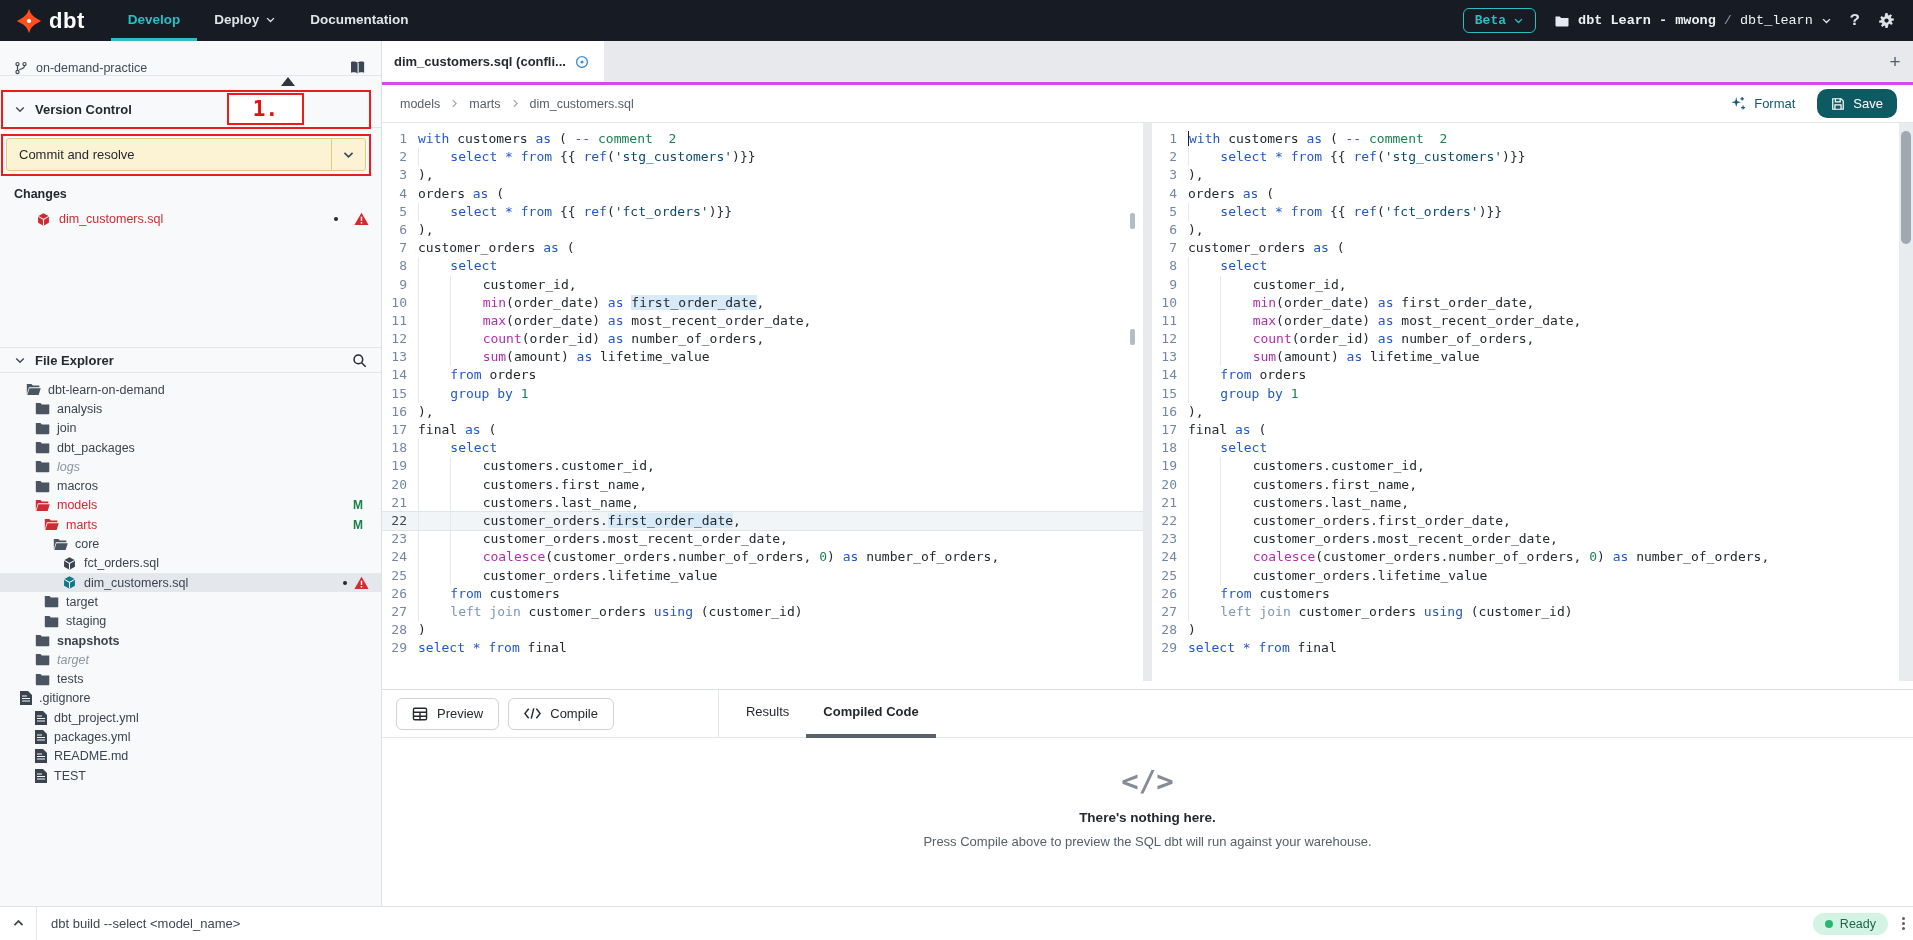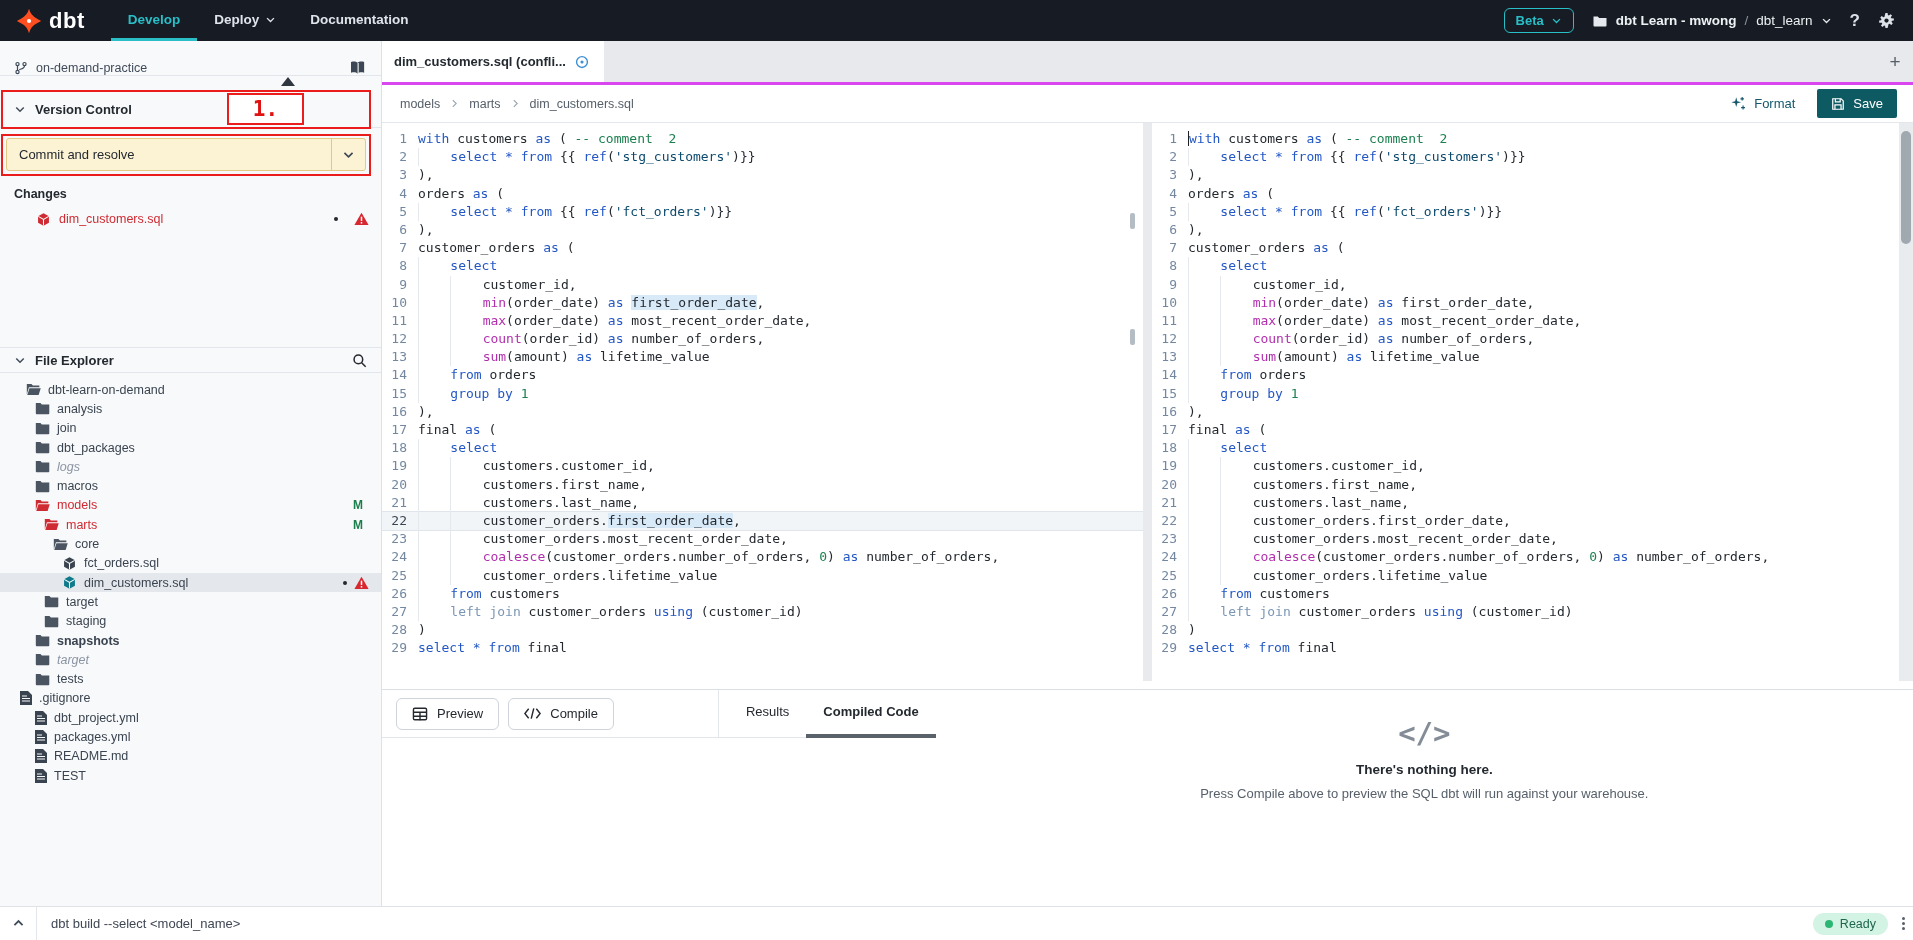--- a/index.html
+++ b/index.html
@@ -8,21 +8,21 @@
          font-family:"Liberation Sans", sans-serif; color:#24292f; }
 
   
   .navbar { height:41px; background:#161b24; display:flex; align-items:stretch; }
   .logo-wrap { display:flex; align-items:center; padding:0 26px 0 16px; }
   .logo-text { color:#fff; font-size:22px; font-weight:bold; margin-left:7px; letter-spacing:.5px; }
   .nav-links { display:flex; align-items:stretch; }
   .nav-link { display:flex; align-items:center; gap:6px; padding:0 17px; font-size:13.5px;
               color:#dfe4ea; font-weight:bold; cursor:pointer; border-bottom:3px solid transparent; }
   .nav-link.active { color:#2abec6; border-bottom-color:#2abec6; }
-  .nav-right { margin-left:auto; display:flex; align-items:center; gap:18px; padding-right:18px; }
+  .nav-right { margin-left:auto; display:flex; align-items:center; gap:18px; padding-right:18px;font-family:Liberation Mono, monospace; }
   .beta-btn { display:flex; align-items:center; gap:7px; border:1.5px solid #2abec6; color:#2abec6;
               border-radius:6px; padding:4px 11px; font-size:13px; font-weight:bold; }
   .acct { display:flex; align-items:center; gap:8px; color:#eef1f4; font-size:13.5px; }
   .acct .proj { font-weight:bold; }
   .acct .sep { color:#8b949e; }
   .nav-icon { color:#dde2e8; display:flex; align-items:center; }
   .help-glyph { font-weight:bold; font-size:17px; color:#dde2e8; }
 
   
   .main { display:flex; height:865px; }
@@ -76,21 +76,21 @@
          font-size:13px; font-weight:bold; color:#24292f; }
   .tabbar .spacer { flex:1; }
   .tab-plus { width:36px; display:flex; align-items:center; justify-content:center; color:#57606a;
               font-size:19px; }
   .toolbar { height:38px; background:#fff; border-bottom:1px solid #e3e7eb; display:flex; align-items:center;
              padding:0 16px 0 18px; }
   .crumbs { display:flex; align-items:center; gap:10px; font-size:12.5px; color:#57606a; }
   .crumb-sep { color:#9aa3ad; display:flex; align-items:center; }
   .toolbar .spacer { flex:1; }
   .format-btn { display:flex; align-items:center; gap:8px; color:#15586b; font-size:13px; margin-right:22px; cursor:pointer; }
-  .save-btn { background:#0e5a63; color:#fff; border:none; border-radius:2px; height:29px; padding:0 14px;
+  .save-btn { background:#0e5a63; color:#fff; border:none; border-radius:10px; height:29px; padding:0 14px;
               font-size:13px; display:flex; align-items:center; gap:8px; cursor:pointer; font-family:inherit; }
 
   
   .editors { flex:1; display:flex; min-height:0; position:relative; background:#fff; }
   .pane { flex:1; overflow:hidden; position:relative; padding-top:7px; background:#fff; }
   .pane-right { border-left:9px solid #e8eaed; }
   .line { display:flex; height:18.2px; line-height:18.2px;
           font-family:"DejaVu Sans Mono", monospace; font-size:13px; white-space:pre; }
   .gutter { width:36px; flex:none; text-align:right; padding-right:11px; color:#7388a0; }
   .lc { flex:1; }
@@ -105,21 +105,21 @@
   .tok-j { color:#7b96b5; }
   .tok-hl { color:#24292f; }
   .pane-left .tok-hl { background:#d8e9f7; }
   .tok-ig { display:inline-block; width:0; border-left:1px solid #e5e9ed; height:18.2px; vertical-align:top; }
   .cursor { display:inline-block; width:0; border-left:1.5px solid #1c2128; height:15px; vertical-align:text-bottom; }
   .ov-mark { position:absolute; right:8px; width:5px; height:16px; background:#b4bcc4; border-radius:2px; }
   .vscroll { position:absolute; right:0; top:0; bottom:0; width:14px; background:#e9ecef; }
   .vscroll .thumb { position:absolute; left:2px; right:2px; top:8px; height:113px; background:#a0a8b0; border-radius:6px; }
 
   
-  .bottompanel { height:217px; border-top:1px solid #dadfe4; display:flex; flex-direction:row; background:#fff;margin-top:8px; }
+  .bottompanel { height:217px; border-top:1px solid #dadfe4; display:flex; flex-direction:column; background:#fff;margin-top:8px; }
   .bp-header { height:48px; display:flex; align-items:center; padding-left:14px; border-bottom:1px solid #e3e7eb; }
   .bp-btn { height:32px; background:#fff; border:1px solid #ced4da; border-radius:6px; display:flex;
             align-items:center; gap:9px; padding:0 15px; font-size:13px; color:#24292f; margin-right:9px;
             font-family:inherit; cursor:pointer; }
   .bp-divider { width:1px; align-self:stretch; background:#e3e7eb; margin:0 10px 0 95px; }
   .bp-tab { height:48px; display:flex; align-items:center; padding:0 17px; font-size:13px; color:#24292f;
             border-bottom:4px solid transparent; cursor:pointer; }
   .bp-tab.active { border-bottom-color:#59626b; font-weight:bold; }
   .empty { flex:1; display:flex; flex-direction:column; align-items:center; padding-top:26px; }
   .empty-icon { color:#848d97; font-size:29px; font-weight:bold; font-family:"DejaVu Sans Mono", monospace; }

